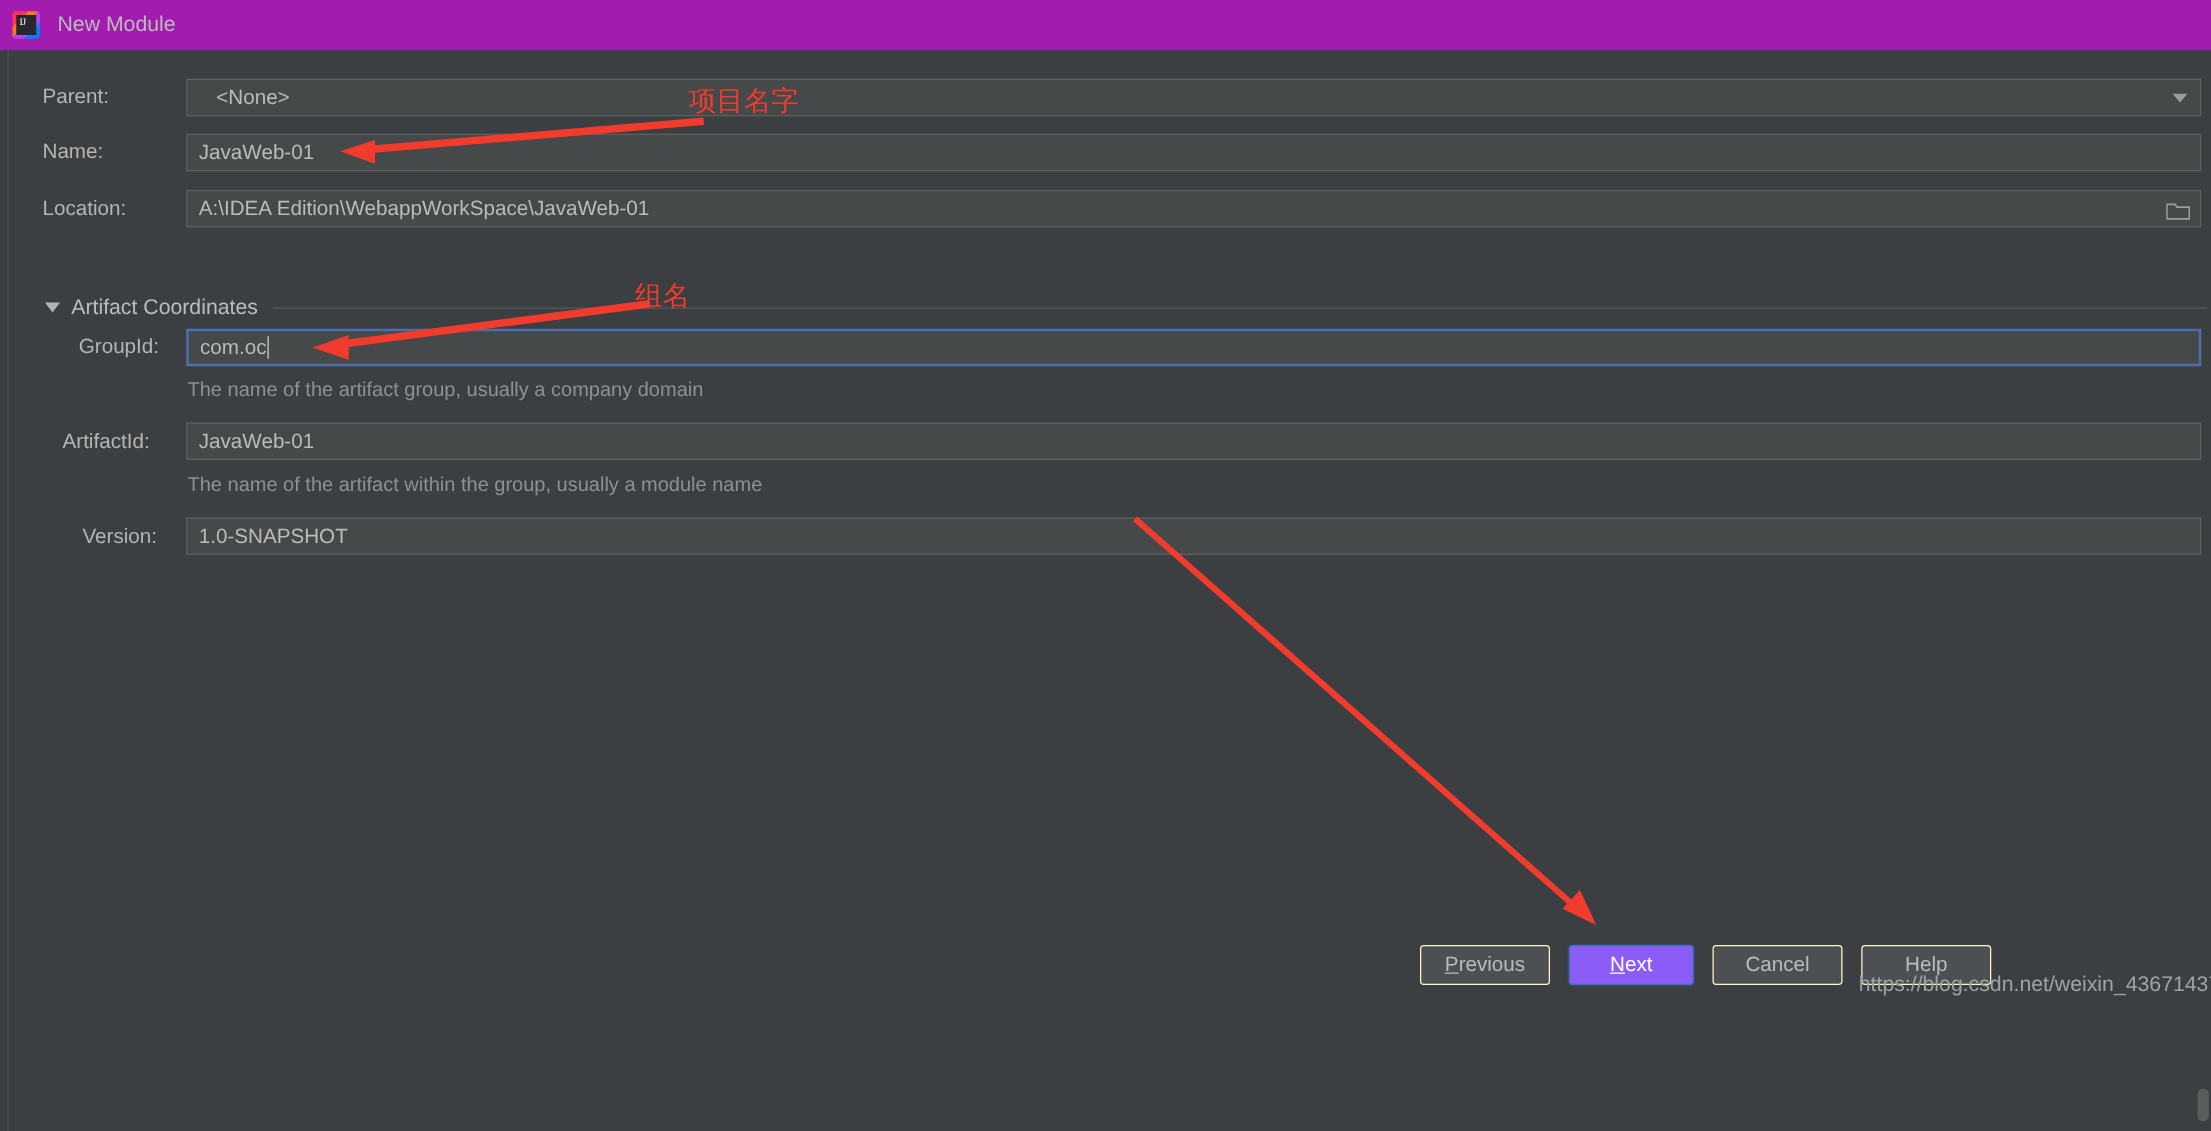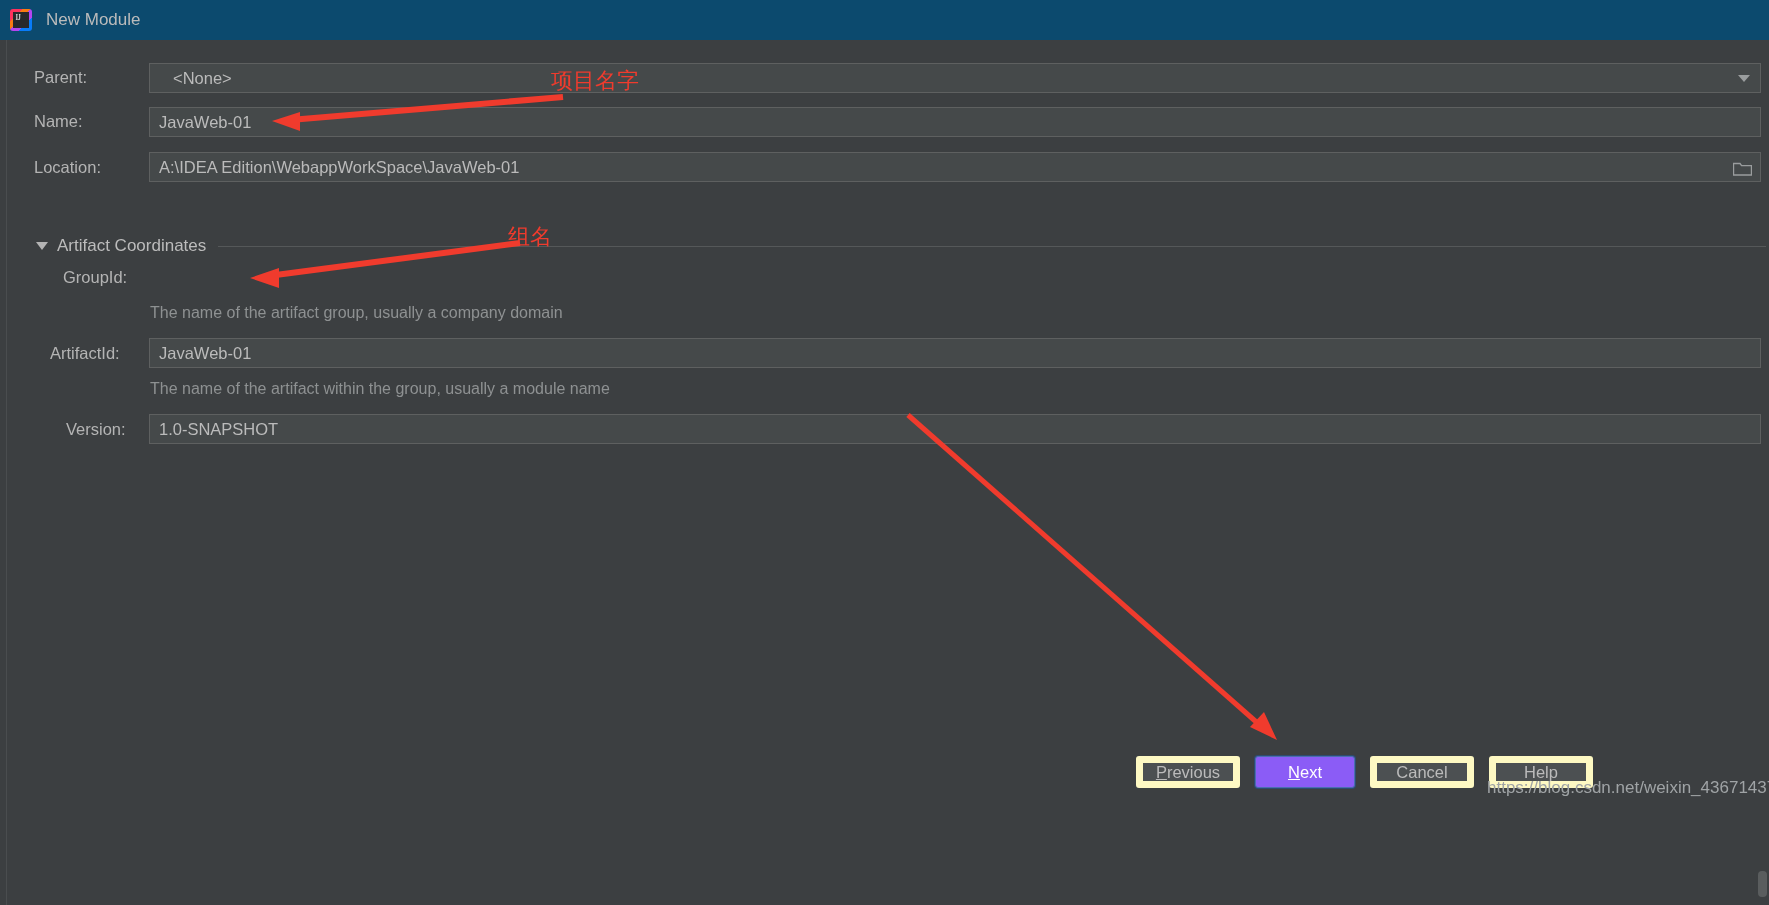--- a/index.html
+++ b/index.html
@@ -17,21 +17,21 @@
   }
 
   
   .titlebar {
     position: absolute;
     left: 0; top: 0;
     width: 1769px; height: 40px;
     display: flex;
     align-items: center;
     padding-left: 10px;
-    background: #0c4a6e;
+    background: #a21caf;
   }
   .ij-logo {
     width: 22px; height: 22px;
     border-radius: 3px;
     position: relative;
     overflow: hidden;
     background: linear-gradient(135deg,#fe315d 0%,#fe315d 28%,#f97a12 28%,#f97a12 46%,#b345f1 46%,#b345f1 70%,#087cfa 70%,#087cfa 100%);
     flex: 0 0 auto;
   }
   .ij-logo .inner {
@@ -147,21 +147,21 @@
   .helper {
     position: absolute;
     color: #8e9192;
     font-size: 16px;
   }
 
   
   .btn {
     position: absolute;
     height: 32px;
-    border: 7px solid #fef9c3;
+    border: 1px solid #fef9c3;
     border-radius: 3px;
     background: #4c5052;
     color: #bbbbbb;
     font-size: 16.5px;
     display: flex;
     align-items: center;
     justify-content: center;
     cursor: default;
   }
   .btn.primary {
@@ -249,20 +249,24 @@
 
   <div class="section-head" style="left:36px; top:215px;margin-top:21px;">
     <span class="tri-down"></span>
     <span class="section-title">Artifact Coordinates</span>
     <span class="section-rule"></span>
   </div>
 
   <div class="form-row" style="left:63px; top:268px;">
     <span class="f-label">GroupId:</span>
   </div>
+  <div class="f-field focused" style="left:149px; top:263px; width:1612px;">
+    <span>com.oc</span>
+      <span class="caret"></span>
+  </div>
   <div class="helper" style="left:150px; top:304px;">The name of the artifact group, usually a company domain</div>
 
   <div class="form-row" style="left:50px; top:344px;">
     <span class="f-label">ArtifactId:</span>
   </div>
   <div class="f-field" style="left:149px; top:338px; width:1612px;">
     <span>JavaWeb-01</span>
   </div>
   <div class="helper" style="left:150px; top:380px;">The name of the artifact within the group, usually a module name</div>
 

